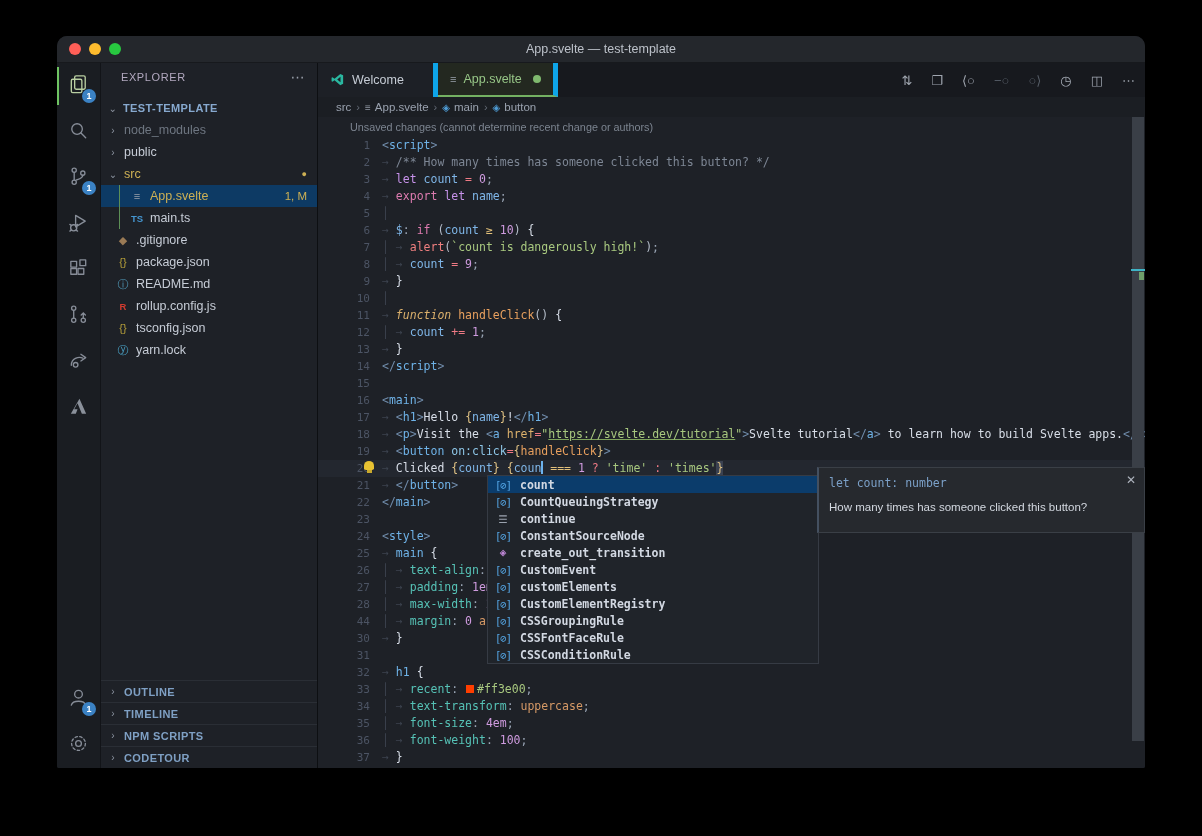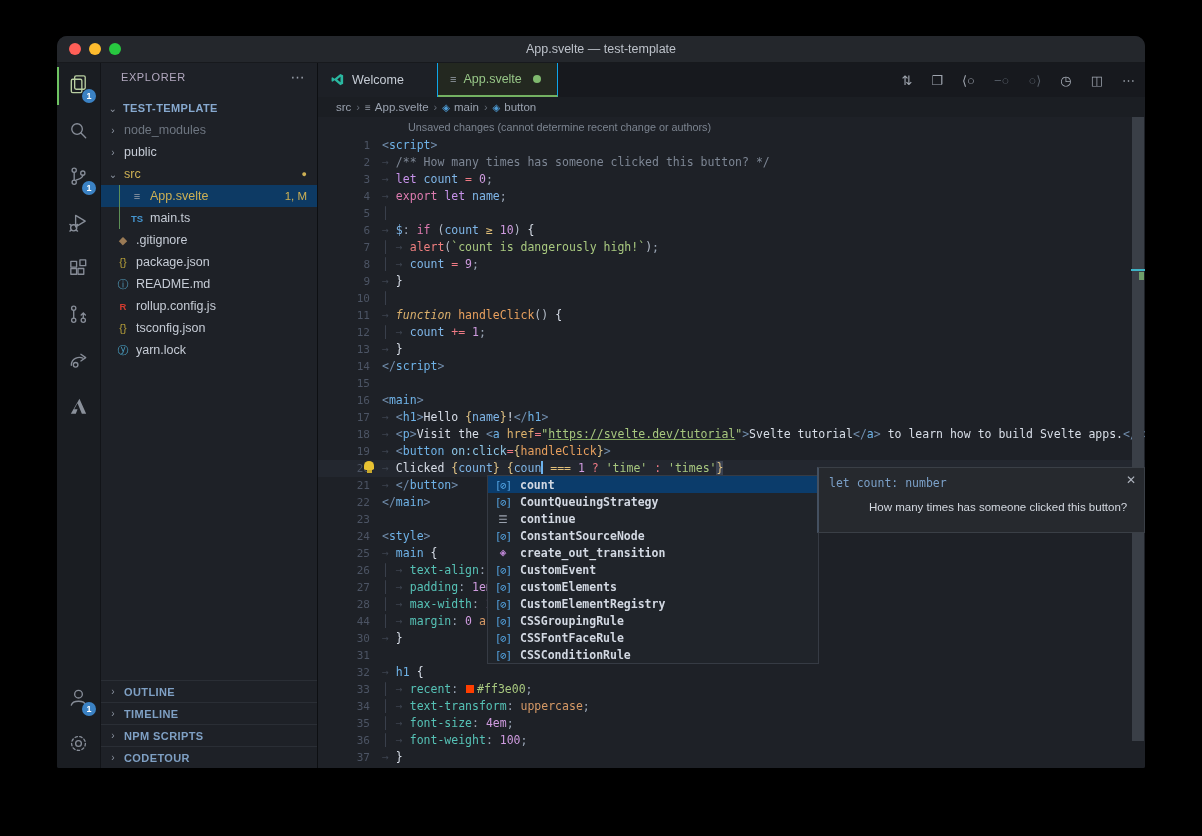--- a/index.html
+++ b/index.html
@@ -41,38 +41,38 @@
   .frow.mod{color:#cdb054;}
   .frow.sel{background:#0d3a64;}
   .tree-guide{position:absolute;left:18px;width:1px;background:#5d8f56;}
   .sb-sections{position:absolute;left:0;right:0;bottom:0;}
   .sec-row{height:21px;border-top:1px solid #2a2e35;display:flex;align-items:center;gap:5px;
            padding-left:6px;color:#7fa0c4;font-weight:bold;font-size:11px;letter-spacing:.4px;cursor:pointer;}
   
   .editor-area{flex:1;display:flex;flex-direction:column;min-width:0;}
   .tabbar{height:34px;background:#17191e;display:flex;position:relative;flex:none;}
   .tab{width:120px;height:34px;display:flex;align-items:center;gap:7px;padding-left:12px;
-       font-size:12.5px;color:#c6ccd5;background:#1d2026;border-right:1px solid #0ea5e9;
+       font-size:12.5px;color:#c6ccd5;background:#1d2026;border-right:5px solid #0ea5e9;
        box-sizing:border-box;cursor:pointer;}
   .tab.active{background:#232820;color:#97c687;border-bottom:2px solid #74b162;}
   .tab .dirty{width:8px;height:8px;border-radius:50%;background:#7fb96e;margin-left:4px;}
   .tab .ticon{font-size:11px;color:#9aa0aa;}
   .ed-toolbar{position:absolute;right:10px;top:0;height:34px;display:flex;align-items:center;gap:19px;}
   .tb-ico{color:#a0a6b0;font-size:13px;cursor:pointer;}
   .tb-ico.dim{color:#565d67;}
   .breadcrumbs{height:20px;background:#1b1e23;display:flex;align-items:center;gap:5px;
                padding-left:18px;font-size:11.5px;color:#9aa2af;flex:none;}
   .bc-sep{color:#646b76;font-size:11px;}
   .bc-ico{font-size:10px;}
   .bc-ico.cube{color:#4e9bd4;}
   .bc-ico.lines{color:#8f96a1;}
   .bc-item{display:flex;align-items:center;gap:4px;cursor:pointer;}
   
   .editor{position:relative;flex:1;background:#1e2127;overflow:hidden;padding-top:2px;}
-  .lens{margin-left:90px;height:16px;font-size:10.8px;color:#7c8490;padding-top:2px;}
+  .lens{margin-left:32px;height:16px;font-size:10.8px;color:#7c8490;padding-top:2px;}
   .cl{display:flex;height:17px;line-height:17px;font-family:"DejaVu Sans Mono",monospace;
       font-size:11.5px;white-space:pre;}
   .cl.current{background:rgba(130,150,190,.05);}
   .ln{width:52px;flex:none;text-align:right;padding-right:12px;color:#4c5464;font-size:11px;}
   .tk-ws{color:#3d4450}.tk-tag{color:#6fb3e8}.tk-tagp{color:#708cab}.tk-kw{color:#c792ea}
   .tk-kwp{color:#de7bb0}.tk-storage{color:#dcb16c;font-style:italic}.tk-fn{color:#e8a05e}
   .tk-call{color:#ef7f7f}.tk-var{color:#7fb6e8}.tk-num{color:#cf9bdf}.tk-str{color:#a8c87f}
   .tk-op{color:#ef7a85}.tk-opy{color:#e2c07a}.tk-brace{color:#dfc184}.tk-txt{color:#d8dee8}
   .tk-semi{color:#9aa5b5}.tk-comment{color:#7d8694}.tk-punc{color:#b5bdca}
   .tk-prop{color:#56c2b6}.tk-cssval{color:#d79a66}.tk-attr{color:#8fc7e8}.tk-attr2{color:#dcb16c}
@@ -93,21 +93,21 @@
          color:#d2d8e2;cursor:pointer;white-space:nowrap;}
   .s-row.sel{background:#0b3c6b;}
   .s-ico{width:22px;flex:none;text-align:center;font-weight:normal;font-size:10.5px;}
   .s-ico.variable{color:#55a8e8;letter-spacing:-1px;}
   .s-ico.keyword{color:#9aa2ae;}
   .s-ico.module{color:#c088d8;font-size:11px;}
   
   .docs{position:absolute;left:499px;top:350px;width:328px;height:66px;background:#26292e;
         border:1px solid #3a3f46;border-left:2px solid #445060;box-sizing:border-box;z-index:6;}
   .docs-sig{font-family:"DejaVu Sans Mono",monospace;font-size:11.5px;color:#7ba0c8;padding:8px 10px 0 10px;}
-  .docs-desc{font-size:11.5px;color:#d3d8e0;padding:11px 10px 0 10px;margin-left:40px;}
+  .docs-desc{font-size:11.5px;color:#d3d8e0;padding:11px 10px 0 10px;}
   .docs-close{position:absolute;right:8px;top:5px;background:none;border:none;color:#aeb4be;
               font-size:12px;cursor:pointer;padding:0;}
   
   .scrollbar{position:absolute;right:0;top:0;width:14px;height:651px;}
   .sb-thumb{position:absolute;left:1px;top:-2px;width:12px;height:626px;background:#3a3f47;}
   .tick{position:absolute;}
   .tick.cyan{left:0;top:152px;width:14px;height:2px;background:#3fb4c6;}
   .tick.grn{left:8px;top:155px;width:5px;height:8px;background:#6f9e6a;}
 </style>
 </head>

